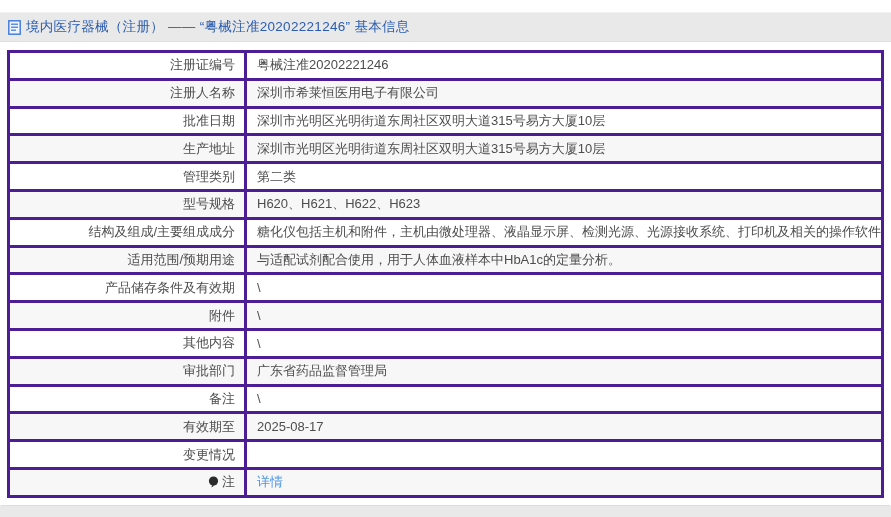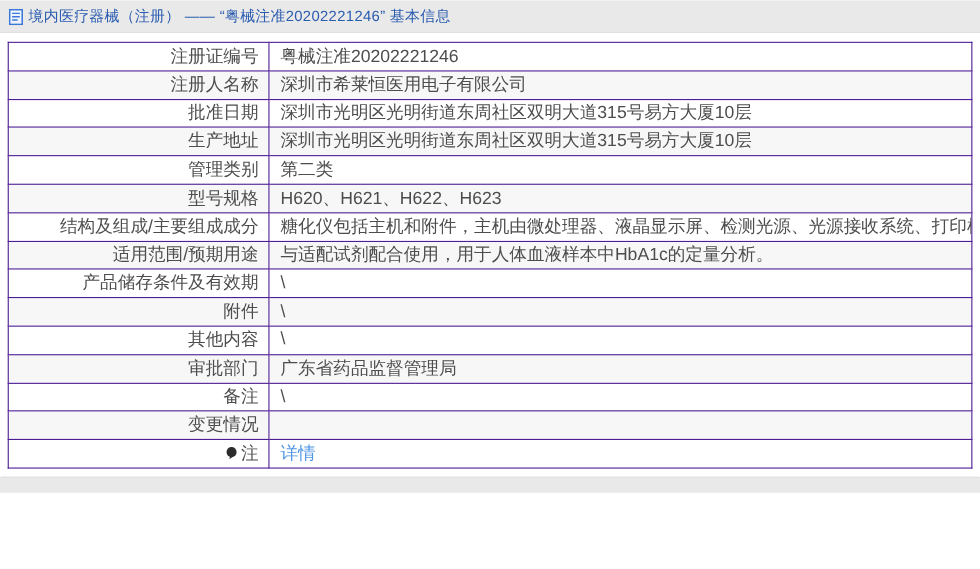--- a/index.html
+++ b/index.html
@@ -6,21 +6,21 @@
     margin: 0;
     padding: 0;
     width: 891px;
     height: 517px;
     overflow: hidden;
     background: #ffffff;
     font-family: "Liberation Sans", "DejaVu Sans", sans-serif;
   }
   
   .header-band {
-    margin-top: 0;
+    margin-top: 12px;
     height: 30px;
     background: #e9e9e9;
     border-top: 1px solid #f2f2f2;
     border-bottom: 1px solid #e0e0e0;
     display: flex;
     align-items: center;
     padding-left: 8px;
     box-sizing: border-box;
   }
   .header-band .doc-icon {
@@ -38,23 +38,23 @@
   
   .info-table-wrap {
     margin: 8px 7px 0 7px;
   }
   table.info-table {
     width: 877px;
     border-collapse: collapse;
     table-layout: fixed;
   }
   table.info-table td {
-    border: 1px solid #4c1d95;
+    border: 3px solid #4c1d95;
     height: 24.8px;
-    font-size: 16px;
+    font-size: 13px;
     color: #4d4d4d;
     vertical-align: middle;
     overflow: hidden;
     white-space: nowrap;
   }
   table.info-table tr:nth-child(even) td {
     background: #f7f7f7;
   }
   td.cell-label {
     width: 237px;
@@ -180,20 +180,26 @@
           <td class="cell-value"><span>广东省药品监督管理局</span></td>
         </tr>
         <tr>
           <td class="cell-label"><span class="label-inner">
               <span>备注</span>
             </span></td>
           <td class="cell-value"><span>\</span></td>
         </tr>
         <tr>
           <td class="cell-label"><span class="label-inner">
+              <span>有效期至</span>
+            </span></td>
+          <td class="cell-value"><span>2025-08-17</span></td>
+        </tr>
+        <tr>
+          <td class="cell-label"><span class="label-inner">
               <span>变更情况</span>
             </span></td>
           <td class="cell-value"><span></span></td>
         </tr>
         <tr>
           <td class="cell-label"><span class="label-inner">
               <svg class="note-icon-svg" viewBox="0 0 11 12" aria-hidden="true">
                 <circle cx="5.5" cy="5" r="4.6" fill="#2b2b2b"></circle>
                 <path d="M4.2 9 L3.4 11.6 L6.4 9.4 Z" fill="#2b2b2b"></path>
               </svg>

